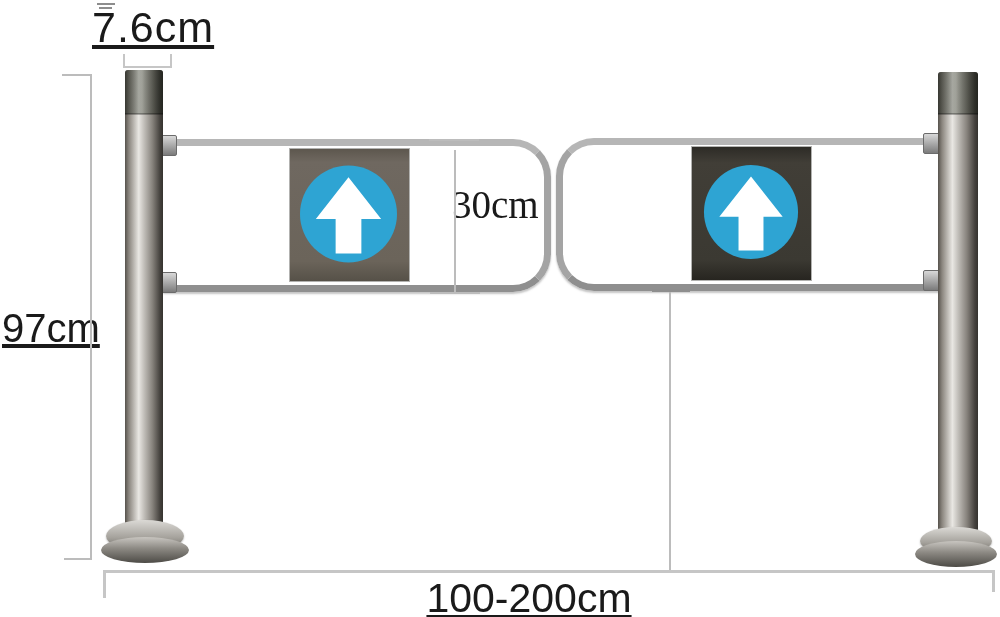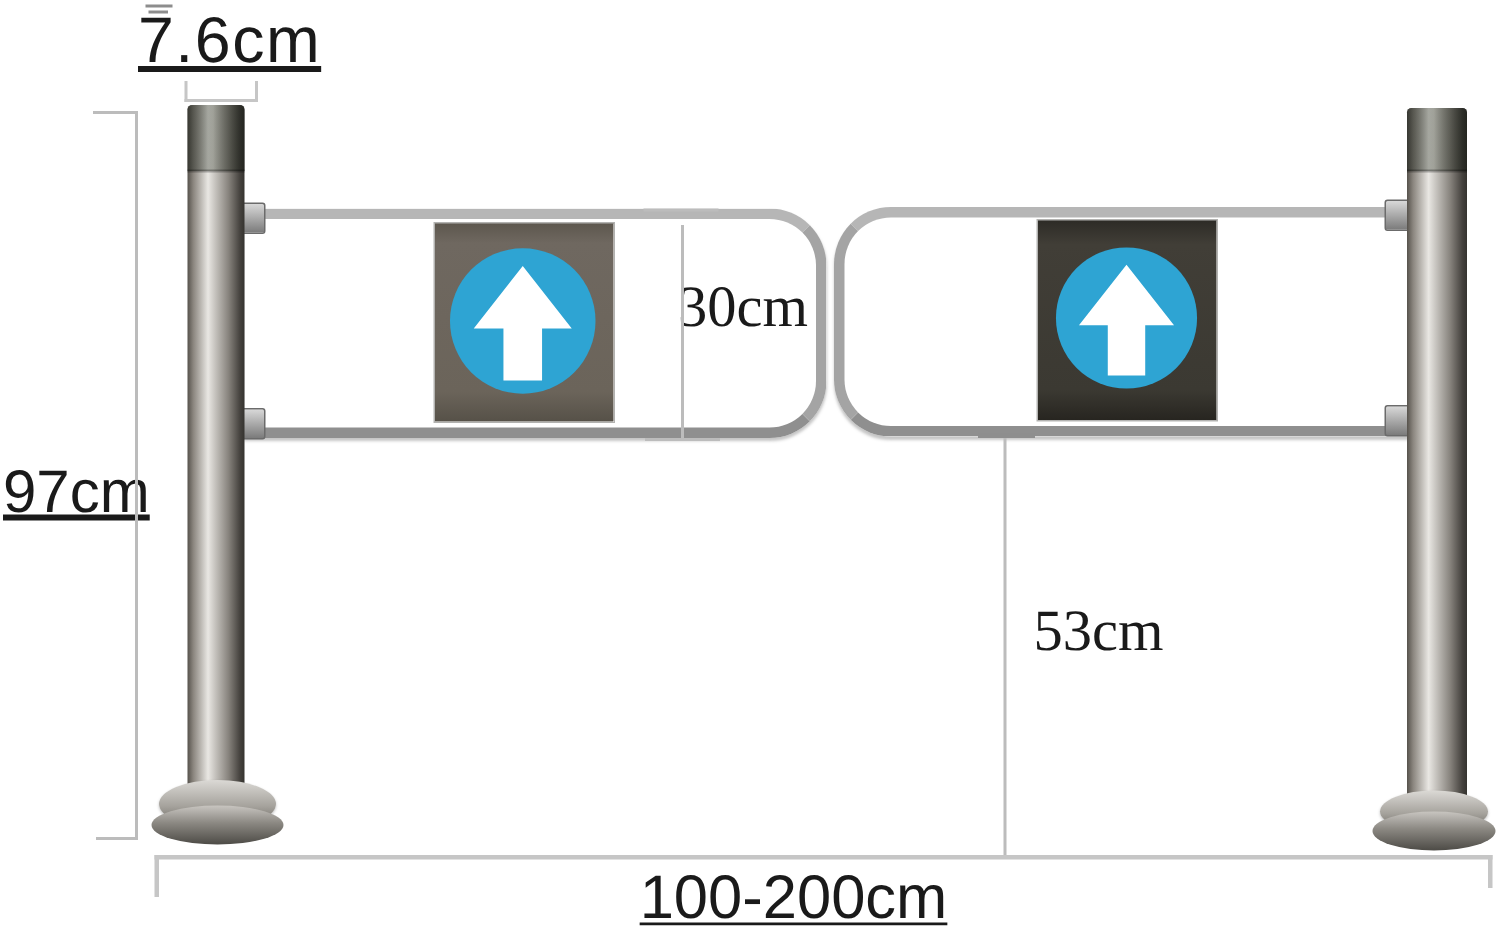--- a/index.html
+++ b/index.html
@@ -142,21 +142,20 @@
   <div class="lbl sans lbl-97">97cm</div>
   <div class="abs dim" style="left:90px; top:75px; width:2px; height:485px;"></div>
   <div class="abs dim" style="left:62px; top:74px; width:30px; height:2px;"></div>
   <div class="abs dim" style="left:64px; top:558px; width:28px; height:2px;"></div>
 
   <div class="lbl serif lbl-30">30cm</div>
   <div class="abs dim" style="left:454px; top:150px; width:2px; height:142px;"></div>
   <div class="abs dim" style="left:429px; top:139px; width:50px; height:2px;"></div>
   <div class="abs dim" style="left:430px; top:292px; width:50px; height:2px;"></div>
 
-  <div class="lbl serif lbl-53">53cm</div>
   <div class="abs dim" style="left:669px; top:292px; width:2px; height:280px;"></div>
   <div class="abs dim-dark" style="left:652px; top:289px; width:38px; height:3px;"></div>
 
   <div class="abs dim-light" style="left:103px; top:570px; width:892px; height:3px;"></div>
   <div class="abs dim-light" style="left:103px; top:570px; width:3px; height:28px;"></div>
   <div class="abs dim-light" style="left:992px; top:570px; width:3px; height:22px;"></div>
   <div class="lbl sans lbl-range">100-200cm</div>
 
 </div>
 

